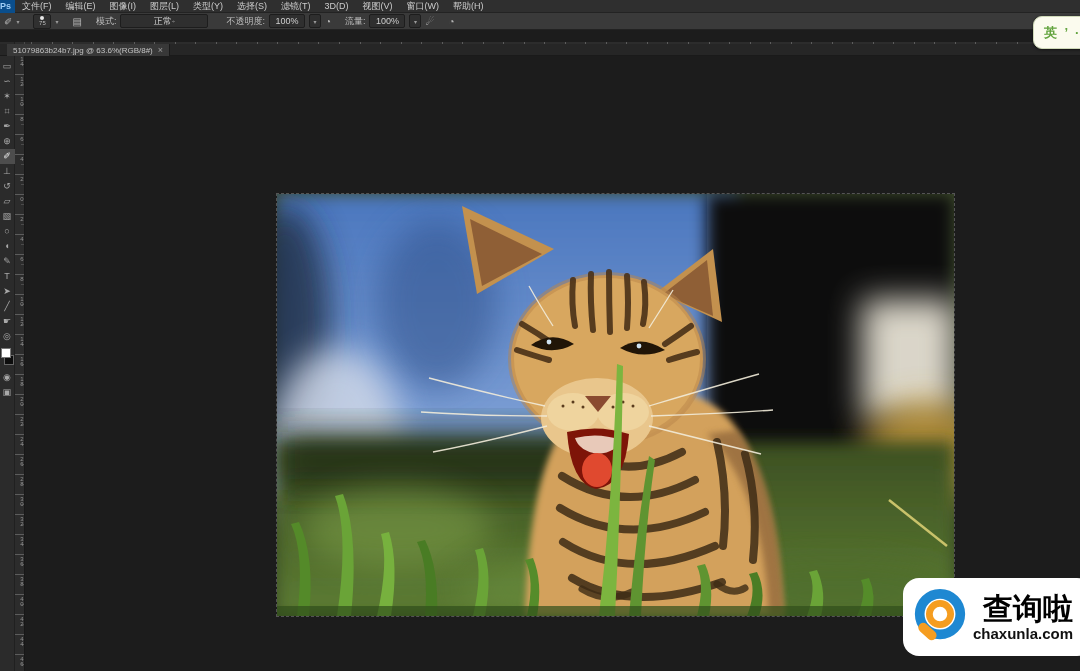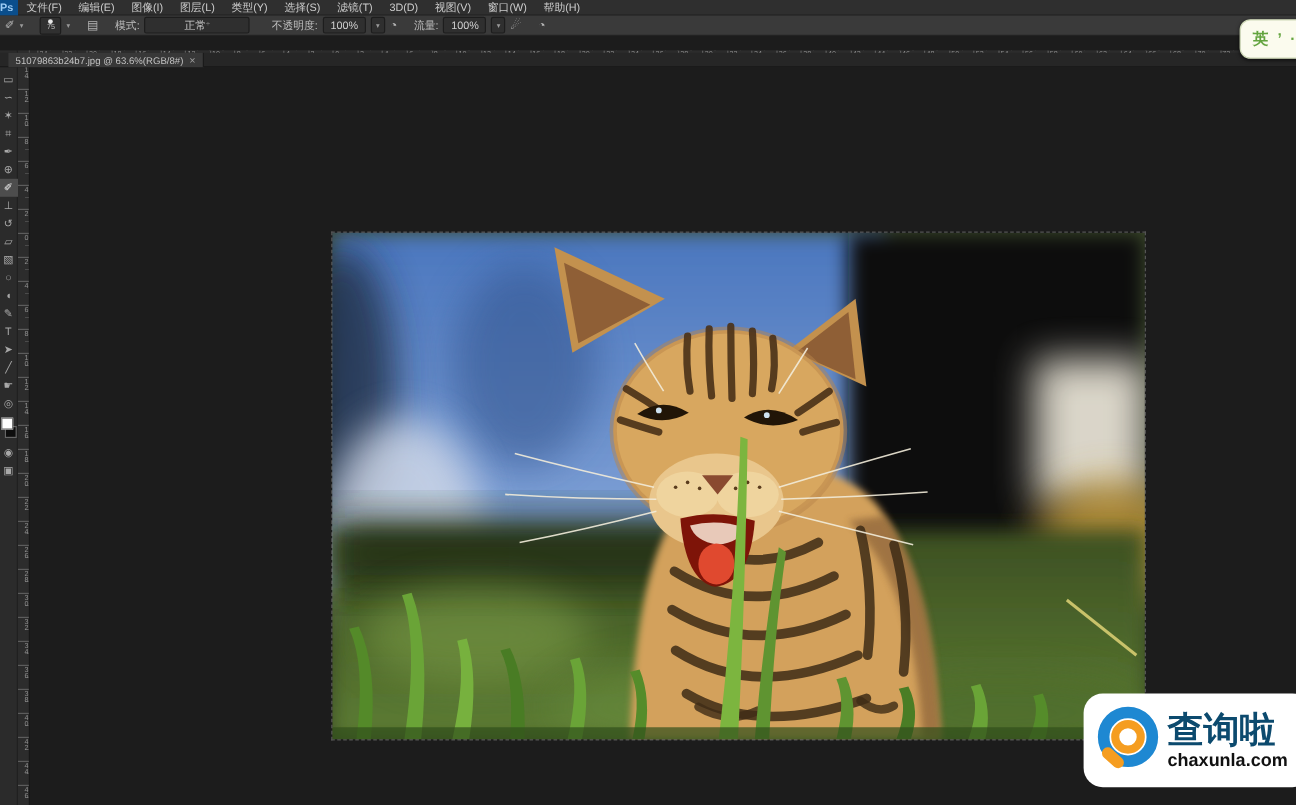--- a/index.html
+++ b/index.html
@@ -82,22 +82,22 @@
          box-shadow:0 1px 3px rgba(0,0,0,.5);
          display:flex; align-items:center; padding-left:10px; z-index:40;
          color:#63a43f; font-size:13px; font-weight:bold; letter-spacing:2px; }
 
   
   .watermark { position:absolute; left:903px; top:578px; width:190px; height:78px;
                background:#ffffff; border-radius:16px; z-index:35;
                display:flex; align-items:center; padding-left:8px; }
   .wm-logo { width:58px; height:58px; flex:0 0 58px; }
   .wm-text { display:flex; flex-direction:column; margin-left:4px; }
-  .wm-brand { color:#0c4a6e; font-size:30px; line-height:32px; font-weight:bold;
-              font-family:"Liberation Serif", serif; white-space:nowrap; }
+  .wm-brand { color:#000000; font-size:30px; line-height:32px; font-weight:bold;
+              font-family:"Liberation Serif", serif; white-space:nowrap;text-align:right; }
   .wm-domain { color:#111; font-size:15px; line-height:17px; font-weight:bold; white-space:nowrap;text-align:center; }
 </style>
 </head>
 <body>
 
 <div class="menubar">
   <div class="ps-logo">Ps</div>
   <div style="display:flex">
 
   <span class="menu-item">文件(F)</span>

